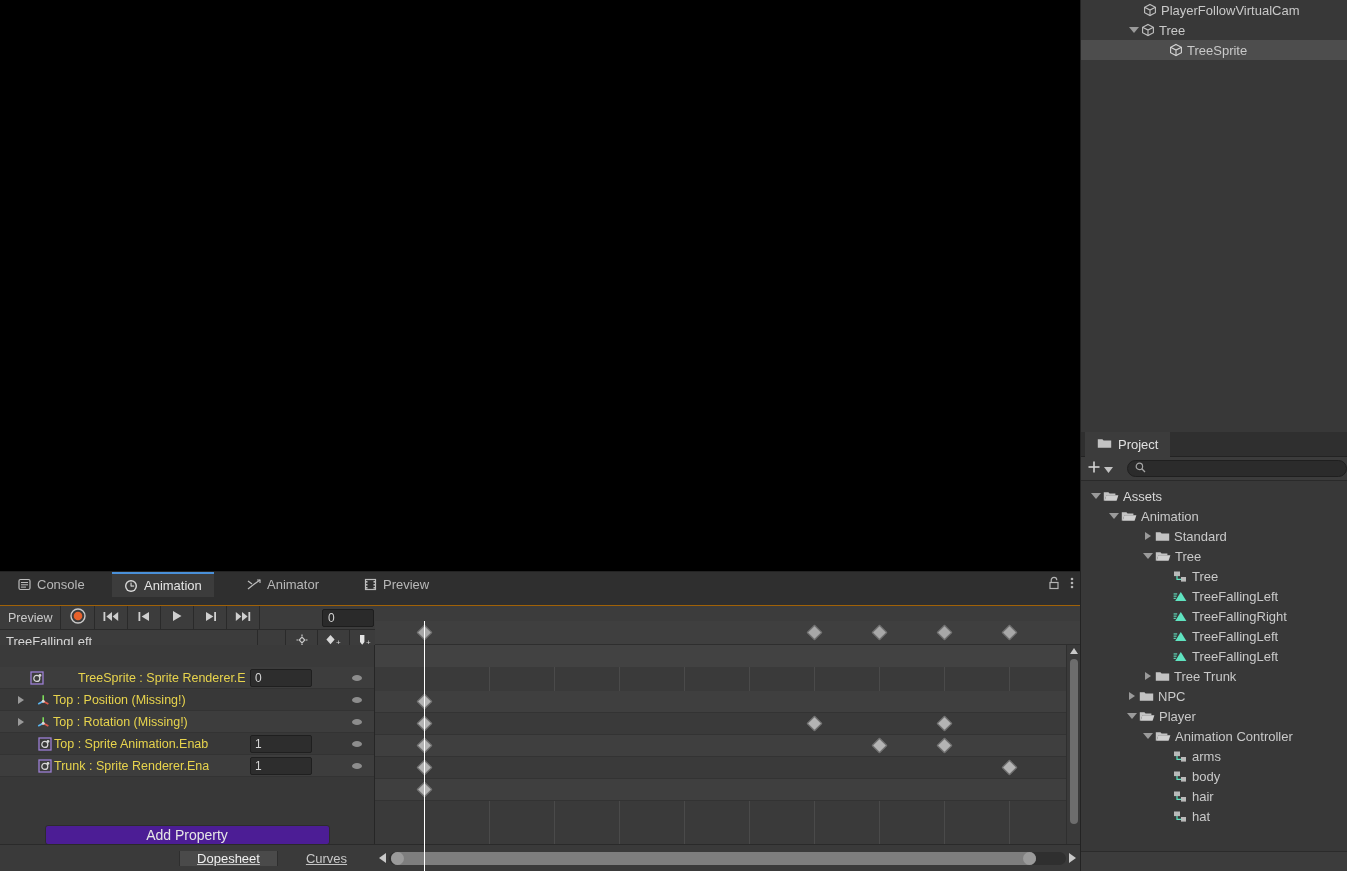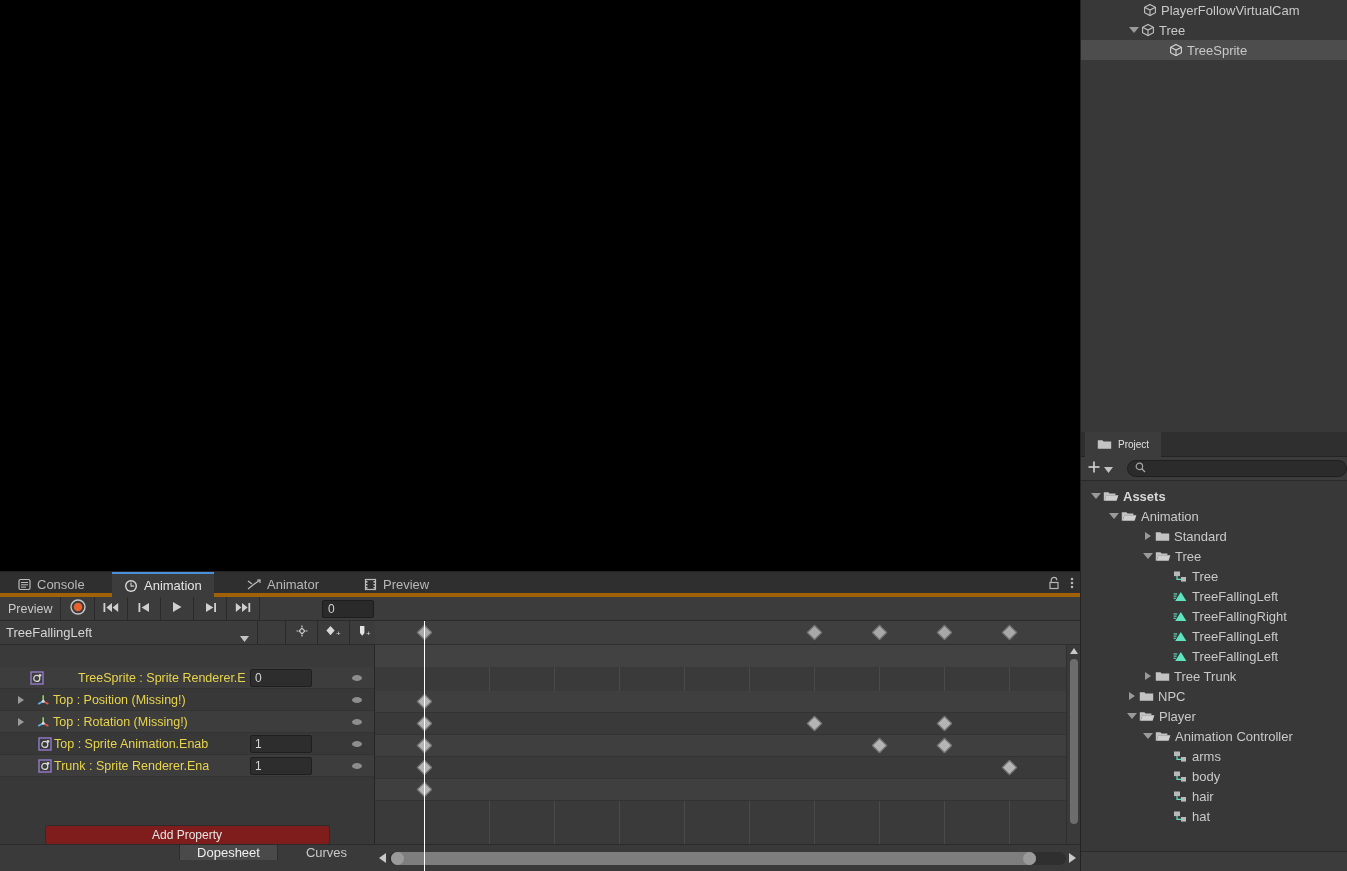--- a/index.html
+++ b/index.html
@@ -19,22 +19,22 @@
     background:#000;
   }
 
   
   .anim-window{
     position:absolute; left:0; top:571px; width:1080px; height:300px;
     background:#383838;
     border-top:1px solid #232323;
   }
   .tabbar{
-    position:relative; height:25px; background:#2f2f2f;
-    border-bottom:4px solid #a16207;
+    position:relative; height:34px; background:#2f2f2f;
+    border-bottom:1px solid #a16207;
   }
   .tab{
     position:absolute; top:0; height:25px;
     display:flex; align-items:center; gap:6px;
     padding:0 12px; font-size:13px; color:#b8b8b8;
     cursor:pointer; white-space:nowrap;
   }
   .tab.active{
     background:#3c3c3c; color:#e4e4e4;
     border-top:2px solid #4a90d9;
@@ -117,31 +117,31 @@
     position:absolute; left:352px; top:8px; width:10px; height:6px;
     background:#8d8d8d; border-radius:50%;
   }
 
   .add-prop-wrap{
     position:absolute; left:0; top:243px; width:375px; height:40px;
     background:#383838; border-right:1px solid #262626;
     display:flex; align-items:center; justify-content:center;
   }
   .add-prop{
-    width:285px; height:20px; background:#7f1d1d;
+    width:285px; height:20px; background:#4c1d95;
     border:1px solid #2c2c2c; border-radius:3px;
     display:flex; align-items:center; justify-content:center;
-    font-size:12px; color:#e6e6e6; cursor:pointer;
+    font-size:14px; color:#e6e6e6; cursor:pointer;
   }
 
   
   .bottom-bar{
     position:absolute; left:0; bottom:0; width:375px; height:27px;
     background:#3a3a3a; border-top:1px solid #2a2a2a;
-    display:flex; align-items:flex-start; justify-content:flex-end;
+    display:flex; align-items:center; justify-content:flex-end;text-decoration:underline;
   }
   .mode-tab{
     width:98px; display:flex; align-items:center; justify-content:center;
     font-size:13px; color:#c8c8c8; cursor:pointer;
     border-left:1px solid #2e2e2e;
   }
   .mode-tab.active{ background:#4a4a4a; color:#f0f0f0; }
 
   
   .dope{
@@ -246,21 +246,21 @@
 
   
   .project{
     position:absolute; left:1080px; top:432px; width:267px; height:439px;
     background:#383838; border-left:1px solid #232323; overflow:hidden;
   }
   .p-tabbar{ position:relative; height:25px; background:#2f2f2f; border-bottom:1px solid #232323;}
   .p-tab{
     position:absolute; left:4px; top:0; height:25px; padding:0 12px;
     background:#3c3c3c; display:flex; align-items:center; gap:6px;
-    font-size:10px; color:#e0e0e0; cursor:pointer;
+    font-size:13px; color:#e0e0e0; cursor:pointer;
   }
   .p-toolbar{
     height:24px; background:#3c3c3c; border-bottom:1px solid #2a2a2a;
     display:flex; align-items:center; padding-left:6px; gap:4px;
   }
   .plus-btn{ display:flex; align-items:center; gap:3px; cursor:pointer;}
   .p-search{
     margin-left:10px; flex:1; height:17px; background:#2b2b2b;
     border:1px solid #1f1f1f; border-radius:9px;
     display:flex; align-items:center; padding-left:7px; gap:4px;
@@ -269,21 +269,21 @@
   .p-search input{
     background:transparent; border:none; outline:none;
     color:#cfcfcf; font-size:11px; width:100%;
     font-family:"Liberation Sans", sans-serif;
   }
   .p-tree{ padding-top:5px; }
   .p-row{
     position:relative; height:20px; display:flex; align-items:center;
     font-size:13px; color:#c9c9c9; white-space:nowrap; cursor:pointer;
   }
-  .p-row.bold{ font-weight:bold; color:#d8d8d8; }
+  .p-row.bold{ font-weight:normal; color:#d8d8d8; }
   .p-arrow{ width:14px; display:flex; align-items:center; justify-content:center;}
   .p-icon{ margin-right:4px; display:flex; align-items:center;}
   .p-bottom-strip{
     position:absolute; left:0; bottom:0; width:267px; height:20px;
     background:#3c3c3c; border-top:1px solid #2b2b2b;
   }
   .tri-r{ width:0;height:0;border-top:4px solid transparent;border-bottom:4px solid transparent;border-left:6px solid #9a9a9a;}
   .tri-d{ width:0;height:0;border-left:5px solid transparent;border-right:5px solid transparent;border-top:6px solid #9a9a9a;}
 </style>
 </head>

